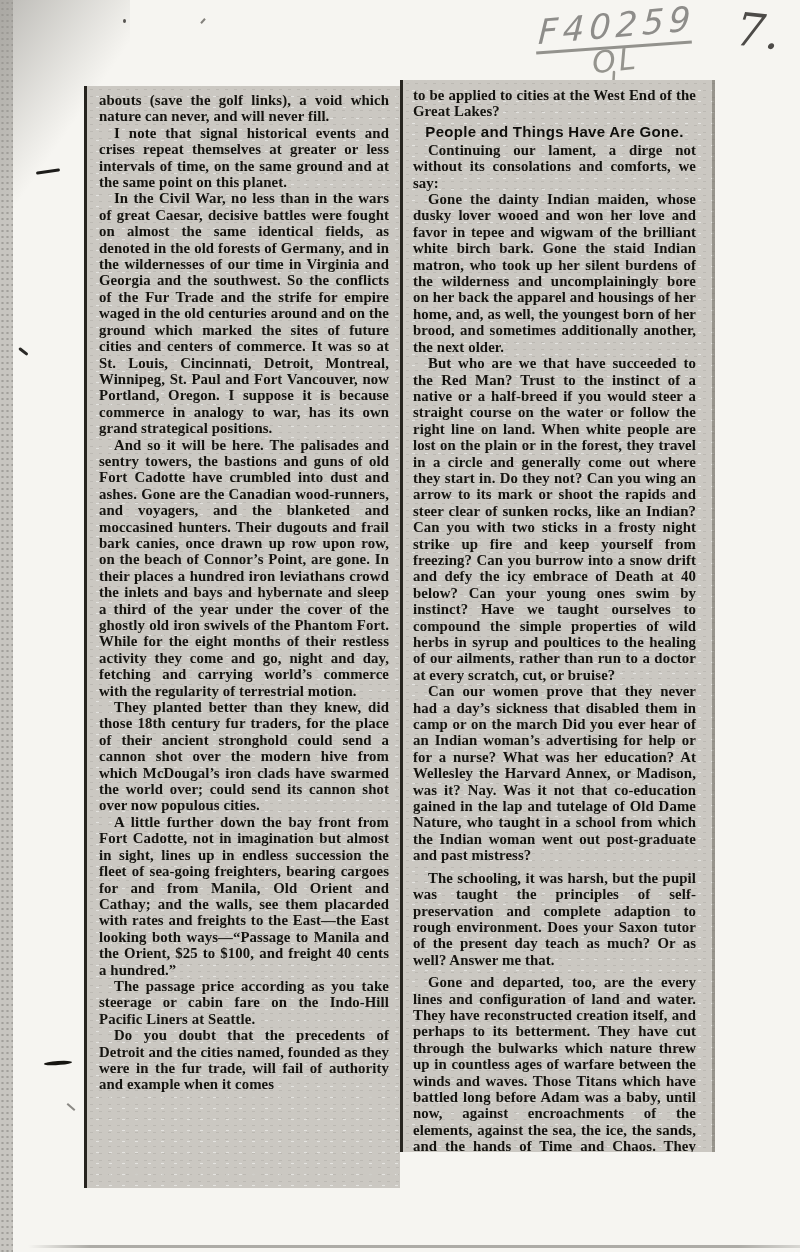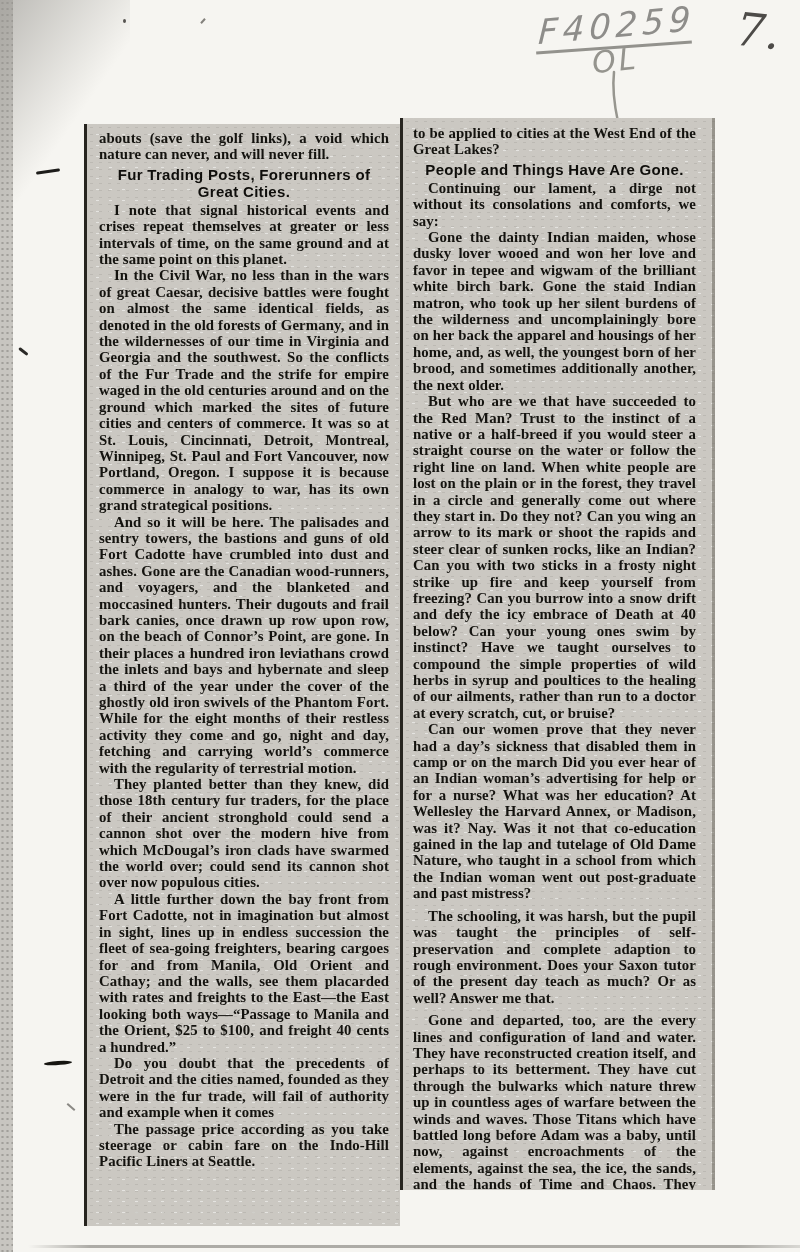--- a/index.html
+++ b/index.html
@@ -28,21 +28,20 @@
 
   
   .clip {
     box-sizing:border-box; overflow:hidden;
     background-color:#cbc8c2;
     background-image:
       radial-gradient(rgba(150,148,140,.28) 1px, transparent 1.2px),
       radial-gradient(rgba(255,255,255,.5) 1px, transparent 1.2px);
     background-size:9px 7px, 13px 11px;
     background-position:0 0, 4px 5px;
-    margin-top:38px;
   }
   .clip-left {
     left:84px; top:86px; width:316px; height:1102px;
     border-left:3px solid #26241f;
     padding:6px 11px 0 12px;
   }
   .clip-right {
     left:400px; top:80px; width:315px; height:1072px;
     border-left:3px solid #26241f;
     border-right:3px solid rgba(110,106,96,.55);
@@ -101,28 +100,27 @@
 <div class="abs hw-code">F40259</div>
 <div class="abs hw-underline"></div>
 <div class="abs hw-letters">OL</div>
 <svg class="abs hw-tail" width="40" height="60" viewBox="0 0 40 60">
   <path d="M14,2 C12,20 15,38 18,52" stroke="#97968f" stroke-width="2.5" fill="none" stroke-linecap="round"></path>
 </svg>
 <div class="abs hw-pagenum">7.</div>
 
 <div class="abs clip clip-left">
     <p class="col-para">abouts (save the golf links), a void which nature can never, and will never fill.</p>
-    <div class="col-heading">Fur Trading Posts, Forerunners of Great Cities.</div>
     <p class="col-para indent">I note that signal historical events and crises repeat themselves at greater or less intervals of time, on the same ground and at the same point on this planet.</p>
     <p class="col-para indent">In the Civil War, no less than in the wars of great Caesar, decisive battles were fought on almost the same identical fields, as denoted in the old forests of Germany, and in the wildernesses of our time in Virginia and Georgia and the southwest. So the conflicts of the Fur Trade and the strife for empire waged in the old centuries around and on the ground which marked the sites of future cities and centers of commerce. It was so at St. Louis, Cincinnati, Detroit, Montreal, Winnipeg, St. Paul and Fort Vancouver, now Portland, Oregon. I suppose it is because commerce in analogy to war, has its own grand strategical positions.</p>
     <p class="col-para indent">And so it will be here. The palisades and sentry towers, the bastions and guns of old Fort Cadotte have crumbled into dust and ashes. Gone are the Canadian wood-runners, and voyagers, and the blanketed and moccasined hunters. Their dugouts and frail bark canies, once drawn up row upon row, on the beach of Connor’s Point, are gone. In their places a hundred iron leviathans crowd the inlets and bays and hybernate and sleep a third of the year under the cover of the ghostly old iron swivels of the Phantom Fort. While for the eight months of their restless activity they come and go, night and day, fetching and carrying world’s commerce with the regularity of terrestrial motion.</p>
     <p class="col-para indent">They planted better than they knew, did those 18th century fur traders, for the place of their ancient stronghold could send a cannon shot over the modern hive from which McDougal’s iron clads have swarmed the world over; could send its cannon shot over now populous cities.</p>
     <p class="col-para indent">A little further down the bay front from Fort Cadotte, not in imagination but almost in sight, lines up in endless succession the fleet of sea-going freighters, bearing cargoes for and from Manila, Old Orient and Cathay; and the walls, see them placarded with rates and freights to the East—the East looking both ways—“Passage to Manila and the Orient, $25 to $100, and freight 40 cents a hundred.”</p>
+    <p class="col-para indent">The passage price according as you take steerage or cabin fare on the Indo-Hill Pacific Liners at Seattle.</p>
     <p class="col-para indent">Do you doubt that the precedents of Detroit and the cities named, founded as they were in the fur trade, will fail of authority and example when it comes</p>
-    <p class="col-para indent">The passage price according as you take steerage or cabin fare on the Indo-Hill Pacific Liners at Seattle.</p>
   </div>
 <div class="abs clip clip-right">
     <p class="col-para">to be applied to cities at the West End of the Great Lakes?</p>
     <div class="col-heading">People and Things Have Are Gone.</div>
     <p class="col-para indent">Continuing our lament, a dirge not without its consolations and comforts, we say:</p>
     <p class="col-para indent">Gone the dainty Indian maiden, whose dusky lover wooed and won her love and favor in tepee and wigwam of the brilliant white birch bark. Gone the staid Indian matron, who took up her silent burdens of the wilderness and uncomplainingly bore on her back the apparel and housings of her home, and, as well, the youngest born of her brood, and sometimes additionally another, the next older.</p>
     <p class="col-para indent">But who are we that have succeeded to the Red Man? Trust to the instinct of a native or a half-breed if you would steer a straight course on the water or follow the right line on land. When white people are lost on the plain or in the forest, they travel in a circle and generally come out where they start in. Do they not? Can you wing an arrow to its mark or shoot the rapids and steer clear of sunken rocks, like an Indian? Can you with two sticks in a frosty night strike up fire and keep yourself from freezing? Can you burrow into a snow drift and defy the icy embrace of Death at 40 below? Can your young ones swim by instinct? Have we taught ourselves to compound the simple properties of wild herbs in syrup and poultices to the healing of our ailments, rather than run to a doctor at every scratch, cut, or bruise?</p>
     <p class="col-para indent">Can our women prove that they never had a day’s sickness that disabled them in camp or on the march Did you ever hear of an Indian woman’s advertising for help or for a nurse? What was her education? At Wellesley the Harvard Annex, or Madison, was it? Nay. Was it not that co-education gained in the lap and tutelage of Old Dame Nature, who taught in a school from which the Indian woman went out post-graduate and past mistress?</p>
     <p class="col-para indent space-before">The schooling, it was harsh, but the pupil was taught the principles of self-preservation and complete adaption to rough environment. Does your Saxon tutor of the present day teach as much? Or as well? Answer me that.</p>
     <p class="col-para indent space-before">Gone and departed, too, are the every lines and configuration of land and water. They have reconstructed creation itself, and perhaps to its betterment. They have cut through the bulwarks which nature threw up in countless ages of warfare between the winds and waves. Those Titans which have battled long before Adam was a baby, until now, against encroachments of the elements, against the sea, the ice, the sands, and the hands of Time and Chaos. They have changed the flow of our rivers, cut off and reshaped their natural channels, drawn the teeth out of their obstructions and put a new</p>

